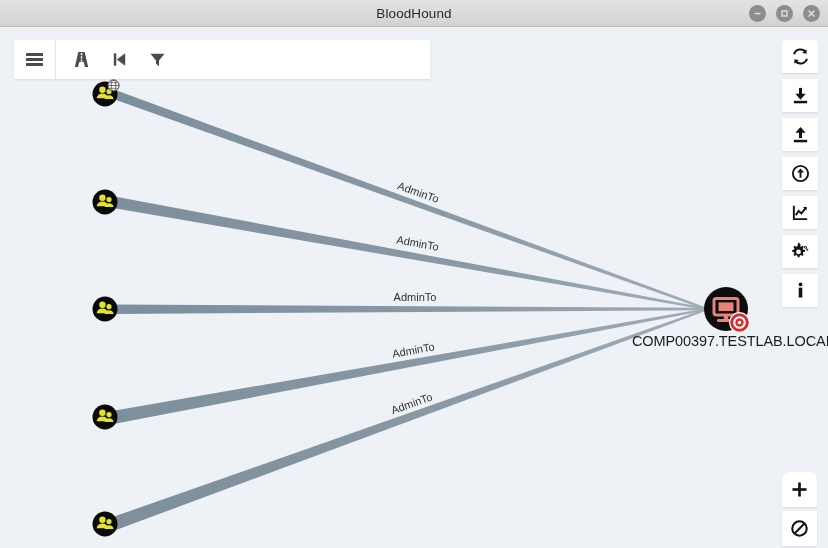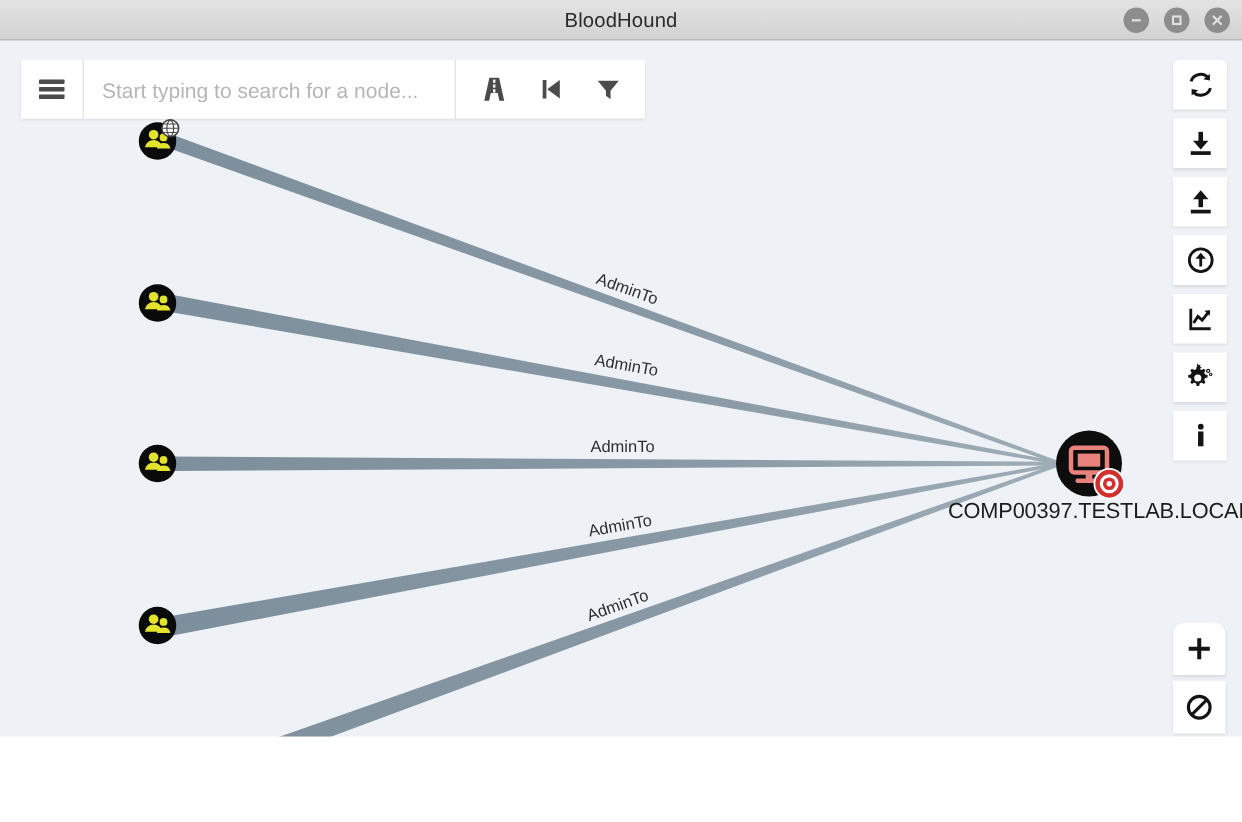--- a/index.html
+++ b/index.html
@@ -5,21 +5,21 @@
 <style>
   * { box-sizing: border-box; }
   html, body {
     margin: 0; padding: 0;
     width: 828px; height: 548px;
     overflow: hidden;
     font-family: "Liberation Sans", sans-serif;
   }
   #app {
     position: relative;
-    width: 828px; height: 491px;
+    width: 828px; height: 548px;
     background: #eef2f7;
     overflow: hidden;
   }
 
   
   .titlebar {
     position: absolute; top: 0; left: 0;
     width: 828px; height: 27px;
     background: linear-gradient(180deg,#e3e3e3 0%,#d9d9d9 60%,#d2d2d2 100%);
     border-bottom: 1px solid #b9b9b9;
@@ -260,21 +260,20 @@
   </div>
 
   <div class="searchbar">
     <div class="hamburger">
       <div class="ham-lines">
         <span></span>
           <span></span>
           <span></span>
       </div>
     </div>
-    <input class="search-input" type="text" placeholder="Start typing to search for a node..." style="">
     <div class="sb-tools">
 
       <div class="sb-tool">
         <svg width="19" height="19" viewBox="0 0 20 20">
           <path d="M6.6 2 L3 18 L6.4 18 L7.6 12.6 L12.4 12.6 L13.6 18 L17 18 L13.4 2 Z" fill="#4b4b4b"></path>
           <g fill="#ffffff">
             <rect x="9.2" y="3.2" width="1.6" height="2.3"></rect>
             <rect x="9.2" y="6.6" width="1.6" height="2.3"></rect>
             <rect x="9.2" y="10" width="1.6" height="2.3"></rect>
             <rect x="9.2" y="13.4" width="1.6" height="2.3"></rect>

